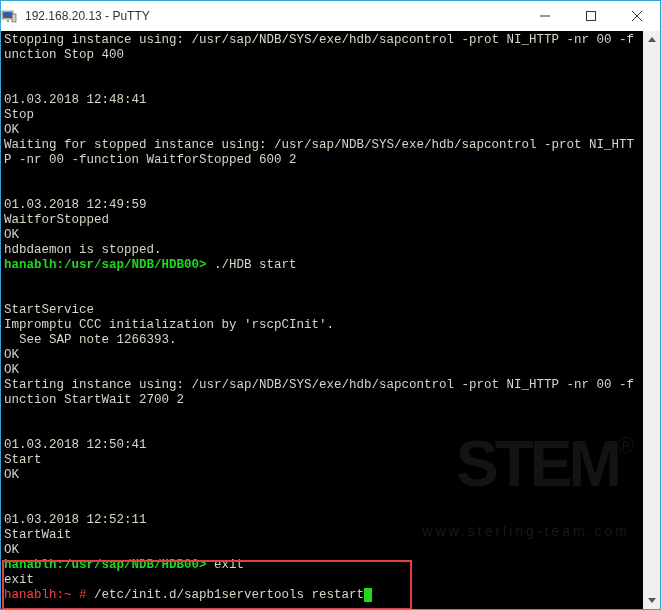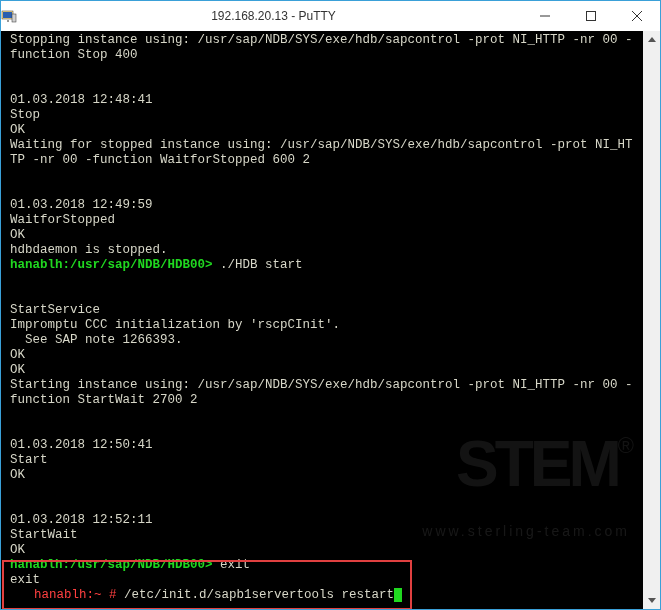--- a/index.html
+++ b/index.html
@@ -19,21 +19,20 @@
     background: #fff;
   }
   .titlebar {
     height: 30px;
     background: #ffffff;
     display: flex;
     align-items: center;
     font-family: "Segoe UI", Arial, sans-serif;
     font-size: 12px;
     color: #333;
-    text-align: center;
   }
   .titlebar .icon {
     width: 16px;
     height: 16px;
     margin-right: 8px;
     display: inline-flex;
     align-items: center;
     justify-content: center;
   }
   .titlebar .title { flex: 1; }
@@ -75,21 +74,21 @@
     height: 17px;
     display: flex;
     align-items: center;
     justify-content: center;
     font-size: 9px;
     color: #555;
     background: #f0f0f0;
   }
   .scrollbar .track { flex: 1; background: #f0f0f0; }
   .prompt-green { color: #20d820; font-weight: bold; }
-  .prompt-red { color: #ff4040; padding-left: 24px; }
+  .prompt-red { color: #ff4040; }
   .cursor {
     display: inline-block;
     width: 8px;
     height: 14px;
     background: #20d820;
     vertical-align: text-bottom;
   }
   .highlight-box {
     position: absolute;
     border: 2px solid #e04040;
@@ -118,21 +117,21 @@
   .watermark .reg {
     font-size: 22px;
     vertical-align: top;
     font-weight: normal;
   }
   .watermark .url {
     font-size: 14px;
     letter-spacing: 3px;
     color: #555;
   }
-  .term-content { position: absolute; left: 9px; right: 20px; top: 2px; }
+  .term-content { position: absolute; left: 3px; right: 20px; top: 2px; }
 </style>
 </head>
 <body>
 
 <div class="window">
   <div class="titlebar">
     <span class="icon">
       <svg width="16" height="16" viewBox="0 0 16 16">
         <rect x="1" y="3" width="11" height="8" fill="#ffe28a" stroke="#333" stroke-width="0.5"></rect>
         <rect x="2" y="4" width="9" height="6" fill="#2a5fb0"></rect>

